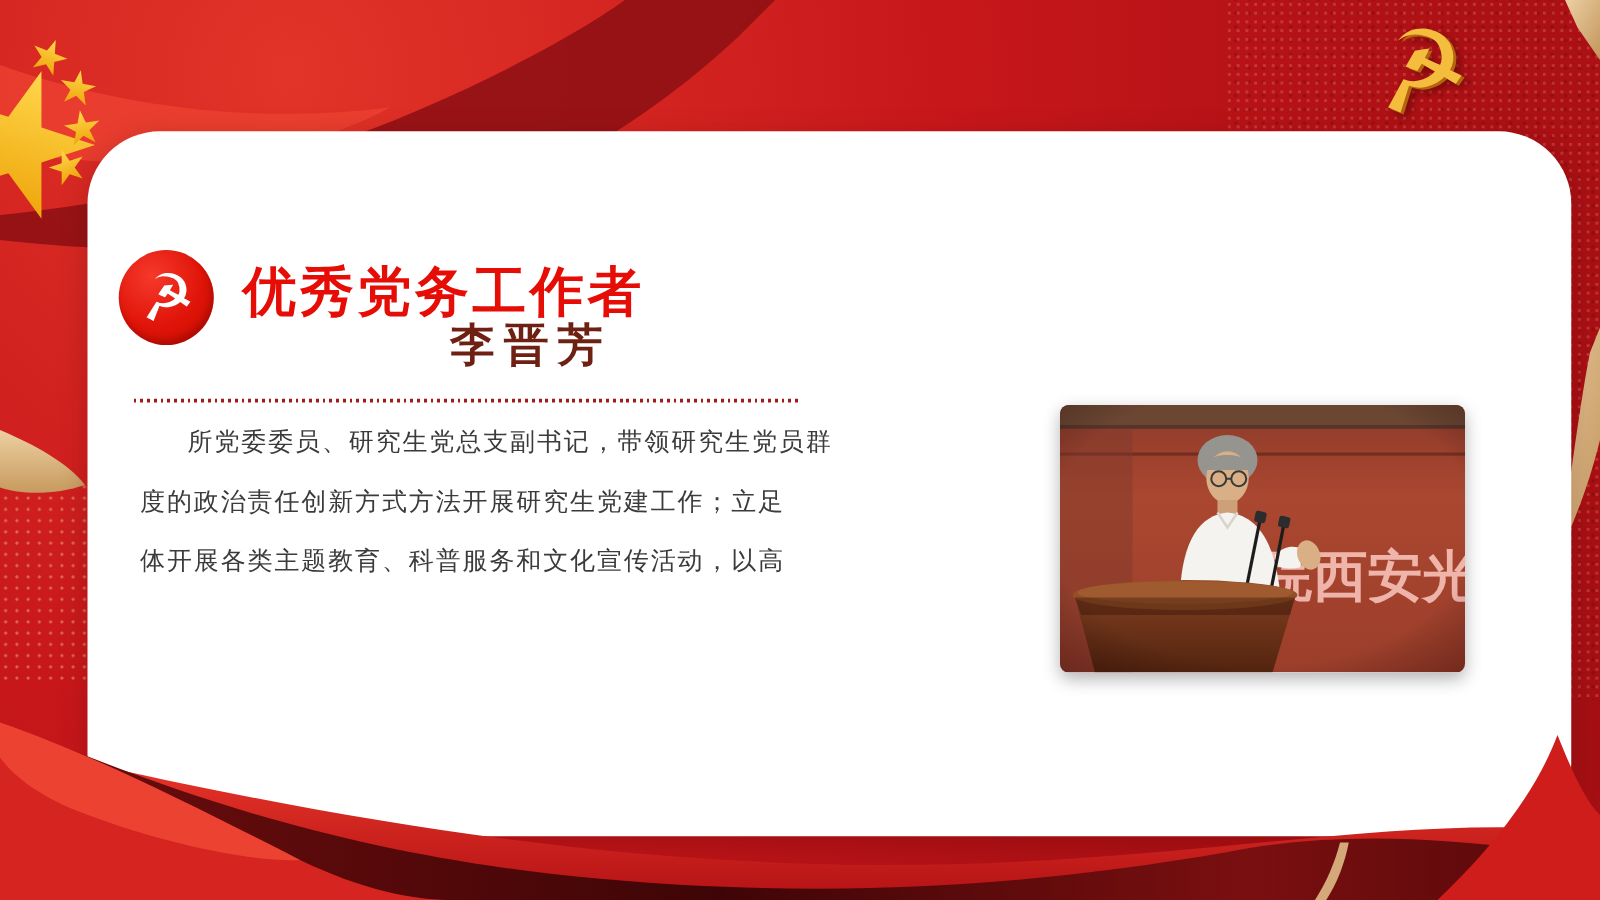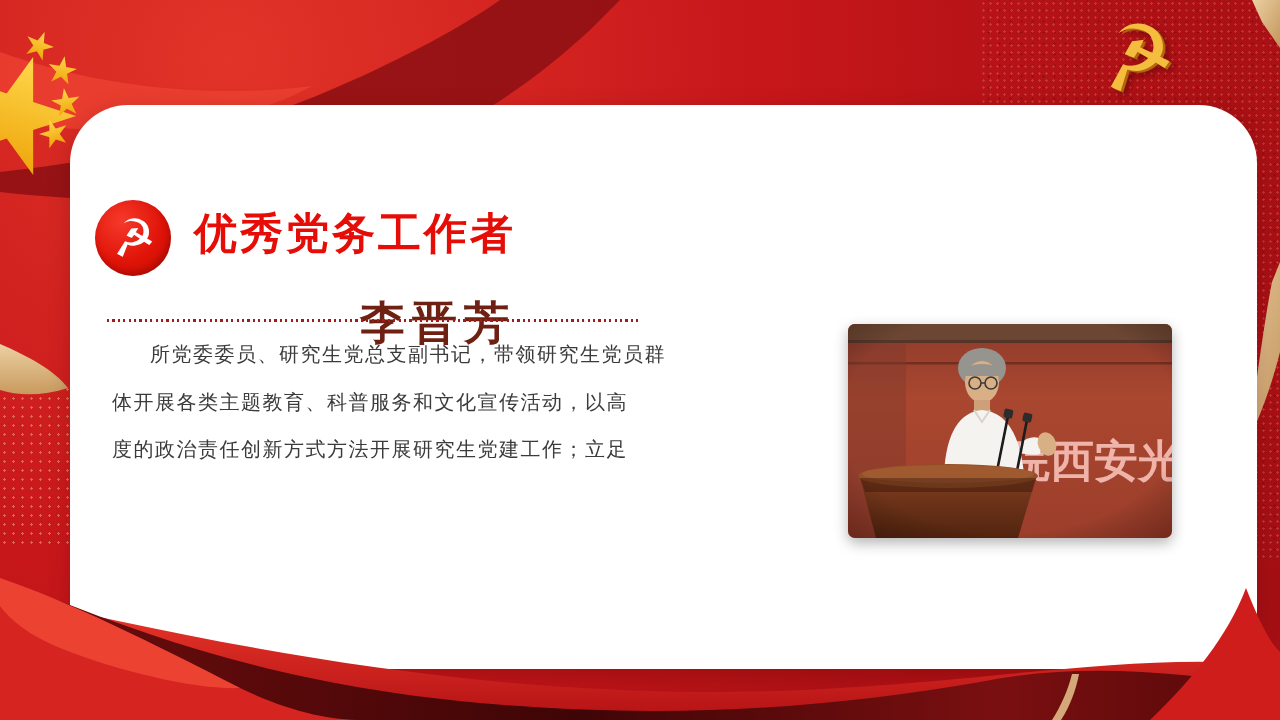--- a/index.html
+++ b/index.html
@@ -23,23 +23,23 @@
         border-radius:58px;z-index:4;box-shadow:0 6px 22px rgba(80,0,0,.25);}
   .waves,.topwaves,.ribbonL,.ribbonR{pointer-events:none;}
   
   .badge{left:95px;top:200px;width:76px;height:76px;border-radius:50%;z-index:6;
          background:radial-gradient(circle at 35% 28%, #f5392b 0%, #e01408 55%, #c50e04 100%);
          display:flex;align-items:center;justify-content:center;
          box-shadow:inset -2px -4px 6px rgba(120,0,0,.4);}
   .badge span{color:#ffffff;font-size:50px;line-height:1;transform:rotate(-8deg);}
   .title{left:194px;top:205px;z-index:6;font-size:43px;font-weight:900;
          color:#e60d07;letter-spacing:3px;white-space:nowrap;}
-  .name{left:360px;top:252px;z-index:6;font-size:45px;font-weight:700;
+  .name{left:360px;top:252px;z-index:6;font-size:36px;font-weight:700;
         font-family:"DejaVu Serif","Liberation Serif",serif;color:#6e2013;
-        letter-spacing:7px;white-space:nowrap;margin-top:41px;}
+        letter-spacing:7px;white-space:nowrap;}
   .dotline{left:107px;top:319px;width:534px;height:3px;z-index:6;
         background-image:repeating-linear-gradient(to right,#a5191b 0 2.2px,transparent 2.2px 5.4px);}
   .bio{left:112px;top:331px;width:730px;z-index:6;color:#3b3b3b;font-size:20px;
        letter-spacing:1.5px;}
   .bio .line{height:47.5px;line-height:47.5px;white-space:nowrap;}
   .bio .line.indent{padding-left:38px;}
   .photo{left:848px;top:324px;width:324px;height:214px;z-index:6;border-radius:7px;
          overflow:hidden;box-shadow:0 5px 14px rgba(0,0,0,.30);}
 </style>
 </head>
@@ -121,22 +121,22 @@
   </div>
 
   <div class="abs title">优秀党务工作者</div>
 
   <div class="abs name">李晋芳</div>
 
   <div class="abs dotline"></div>
 
   <div class="abs bio">
     <div class="line indent">所党委委员、研究生党总支副书记，带领研究生党员群</div>
+    <div class="line">度的政治责任创新方式方法开展研究生党建工作；立足</div>
     <div class="line">体开展各类主题教育、科普服务和文化宣传活动，以高</div>
-    <div class="line">度的政治责任创新方式方法开展研究生党建工作；立足</div>
   </div>
 
   <div class="abs photo">
     <svg width="324" height="214" viewBox="0 0 324 214">
       <defs>
         <linearGradient id="pWall" x1="0" y1="0" x2="0" y2="1">
           <stop offset="0" stop-color="#8e3b2b"></stop>
             <stop offset="0.35" stop-color="#aa4730"></stop>
           <stop offset="1" stop-color="#9c3e2b"></stop>
         </linearGradient>

